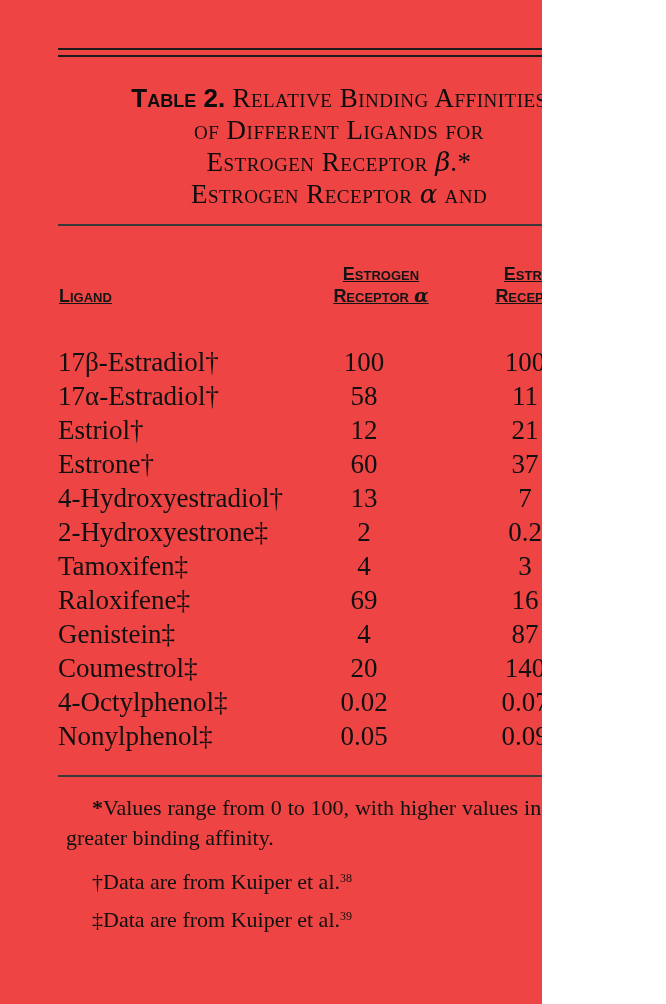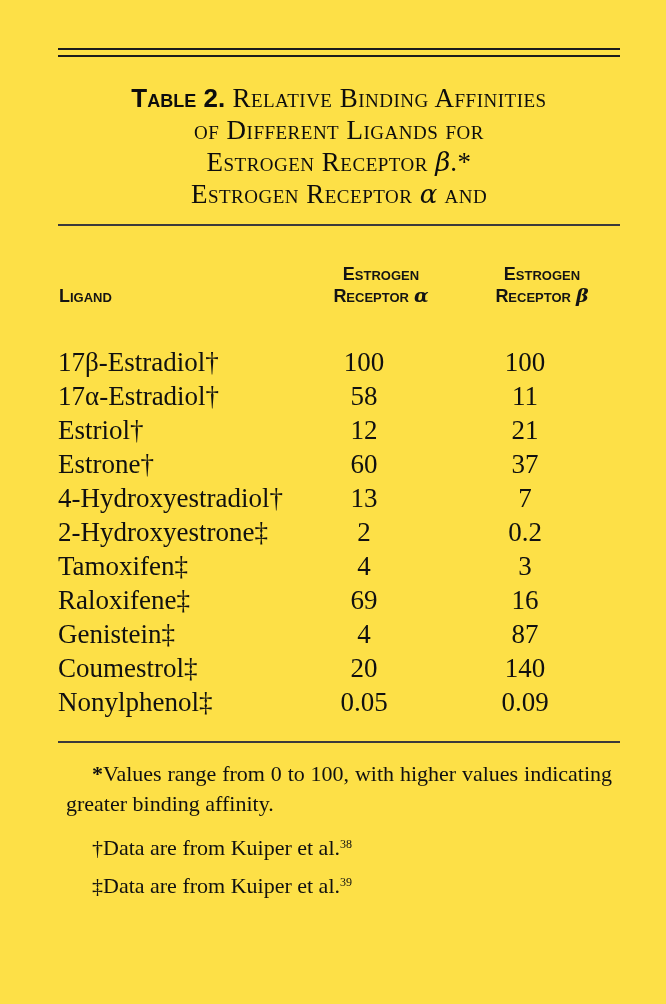--- a/index.html
+++ b/index.html
@@ -1,20 +1,20 @@
 <!DOCTYPE html>
 <html><head>
 <meta charset="utf-8">
 <style>
   html, body { margin: 0; padding: 0; background: #ffffff; }
   .sheet {
     position: relative;
-    width: 666px;
+    width: 542px;
     height: 1004px;
-    background: #fde047;
+    background: #ef4444;
     color: #101010;
     font-family: "Liberation Serif", serif;
     overflow: hidden;
   }
   .content {
     position: absolute;
     left: 58px;
     top: 0;
     width: 562px;
   }
@@ -67,20 +67,21 @@
   thead th {
     font-family: "Liberation Sans", sans-serif;
     font-weight: bold;
     font-variant: small-caps;
     font-size: 18px;
     line-height: 21px;
     color: #141414;
     padding-top: 38px;
     padding-bottom: 38px;
     vertical-align: bottom;
+    text-decoration: underline;
   }
   th.h-lig { text-align: left; }
   th.h-num { text-align: center; }
   .greek-h {
     font-variant: normal;
     font-style: italic;
     font-family: "DejaVu Serif", serif;
     font-weight: bold;
     font-size: 19px;
   }
@@ -195,20 +196,25 @@
             <td class="lig">Genistein‡</td>
             <td class="num">4</td>
             <td class="num">87</td>
           </tr>
         <tr>
             <td class="lig">Coumestrol‡</td>
             <td class="num">20</td>
             <td class="num">140</td>
           </tr>
         <tr>
+            <td class="lig">4-Octylphenol‡</td>
+            <td class="num">0.02</td>
+            <td class="num">0.07</td>
+          </tr>
+        <tr>
             <td class="lig">Nonylphenol‡</td>
             <td class="num">0.05</td>
             <td class="num">0.09</td>
           </tr>
       </tbody>
     </table>
 
     <div class="rule-single rule-bottom"></div>
 
     <div class="footnotes">

